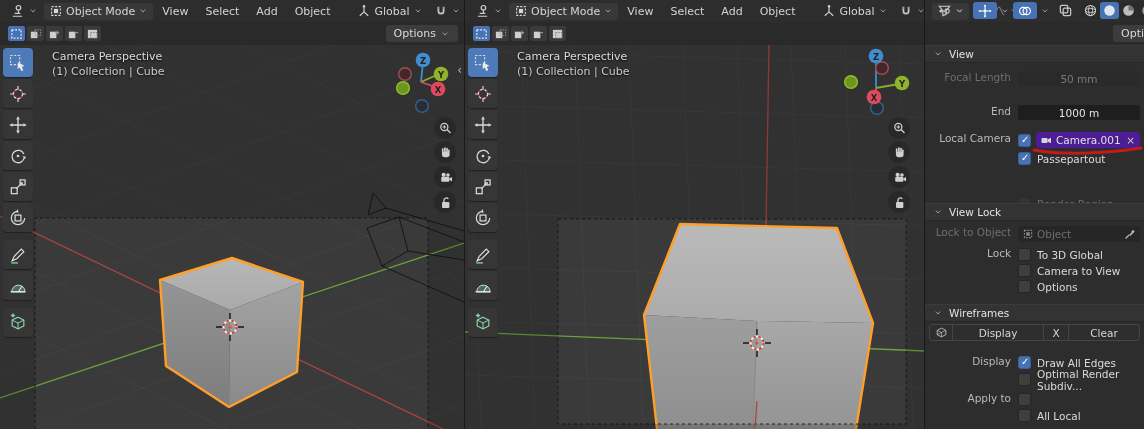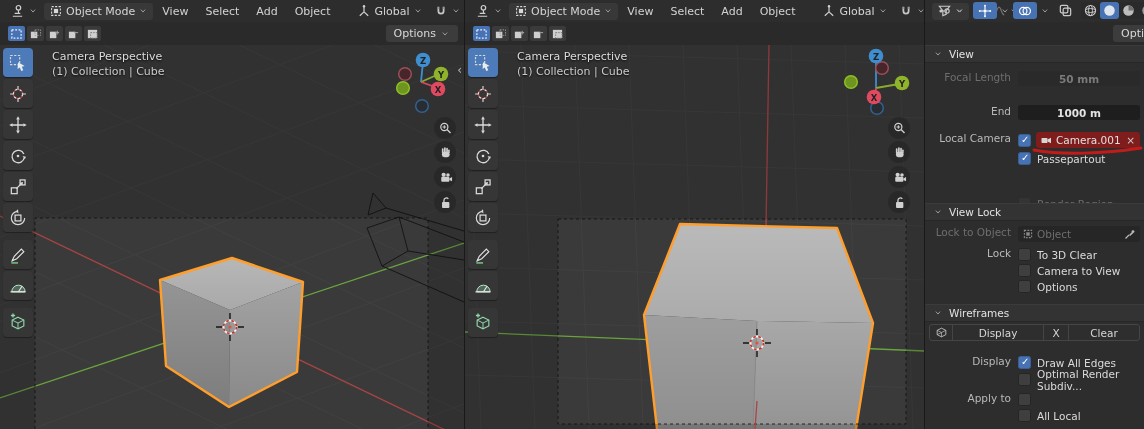--- a/index.html
+++ b/index.html
@@ -53,30 +53,30 @@
            font-size:10.5px;overflow:hidden;}
   .phead{position:absolute;left:0;width:219px;height:18px;display:flex;align-items:center;gap:6px;
          padding-left:8px;box-sizing:border-box;background:#333333;border-top:1px solid #3b3b3b;
          border-bottom:1px solid #272727;color:#e2e2e2;}
   .srow{position:absolute;left:0;width:219px;height:15px;display:flex;}
   .slbl{width:86px;text-align:right;padding-right:7px;color:#b9b9b9;flex:none;}
   .slbl.dim{color:#6e6e6e;}
   .sctl{flex:1;margin-right:4px;}
   .sctl.hz{display:flex;align-items:center;}
   .fld{height:15px;background:#1e1e1e;border-radius:3px;display:flex;align-items:center;
-       justify-content:center;color:#e3e3e3;font-weight:bold;}
+       justify-content:center;color:#e3e3e3;}
   .fld.dis{background:#2a2a2a;color:#7a7a7a;}
   .cb{width:13px;height:13px;border-radius:2.5px;background:#3f3f3f;border:1px solid #252525;
       box-sizing:border-box;flex:none;position:relative;}
   .cb.on{background:#4772b3;border-color:#3a5f96;}
   .cb.on::after{content:"✓";position:absolute;left:2px;top:-1px;color:#fff;font-size:10px;}
   .cb.dis{background:#343434;border-color:#2c2c2c;}
   .cblbl{margin-left:6px;color:#dadada;}
   .cblbl.dim{color:#6e6e6e;}
-  .camfld{flex:1;height:16px;margin-left:5px;background:#7f1d1d;border-radius:3px;display:flex;
+  .camfld{flex:1;height:16px;margin-left:5px;background:#4c1d95;border-radius:3px;display:flex;
           align-items:center;padding:0 5px;gap:4px;}
   .camfld .txt{flex:1;color:#e0e0e0;}
   .xbtn{color:#c9c9c9;}
   .objfld{height:16px;background:#262626;border-radius:3px;display:flex;align-items:center;
           padding:0 5px;gap:4px;color:#6d6d6d;}
   .objfld .txt{flex:1;}
   .wfrow{position:absolute;top:279px;left:4px;width:211px;height:17px;display:flex;background:#2e2e2e;
          border:1px solid #454545;border-radius:3px;overflow:hidden;box-sizing:border-box;color:#d6d6d6;}
   .wfcell{display:flex;align-items:center;justify-content:center;border-right:1px solid #454545;}
   .wfcell:last-child{border-right:none;}
@@ -807,21 +807,21 @@
               <polygon points="5,6 8.2,2.8 9.3,3.9 6.1,7.1" fill="#b9b9b9"></polygon>
               <circle cx="9" cy="2.6" r="1.4" fill="#b9b9b9"></circle>
             </svg>
         </div>
       </div>
     </div>
     <div class="srow" style="top:202px">
       <span class="slbl">Lock</span>
       <div class="sctl hz">
         <span class="cb"></span>
-        <span class="cblbl">To 3D Clear</span>
+        <span class="cblbl">To 3D Global</span>
       </div>
     </div>
     <div class="srow" style="top:218px">
       <span class="slbl"></span>
       <div class="sctl hz">
         <span class="cb"></span>
         <span class="cblbl">Camera to View</span>
       </div>
     </div>
     <div class="srow" style="top:234px">

